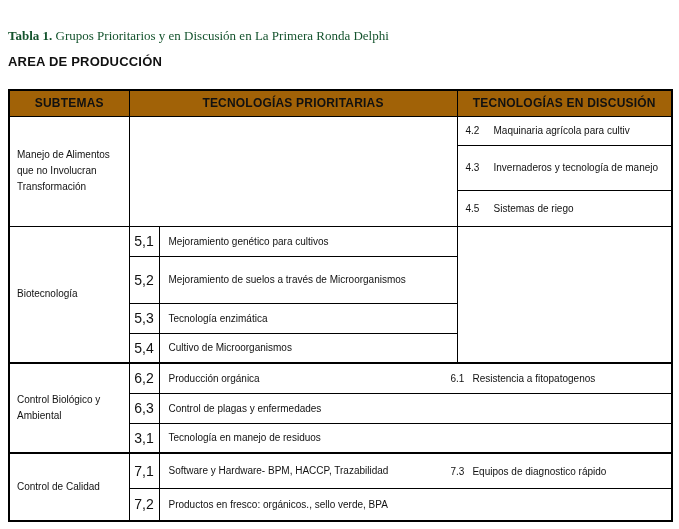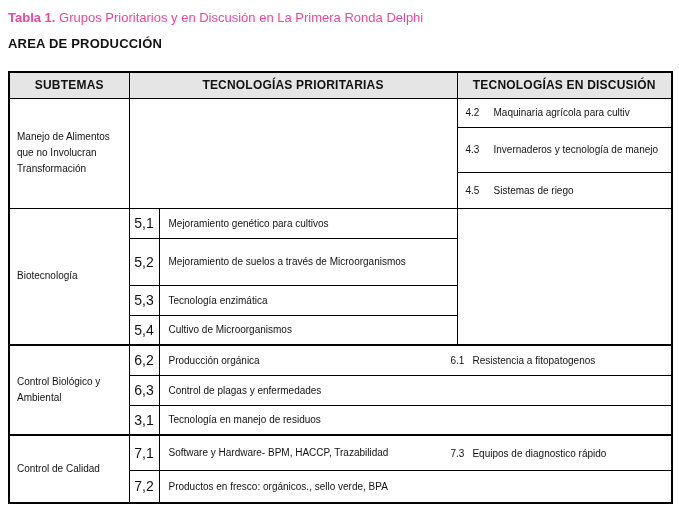--- a/index.html
+++ b/index.html
@@ -9,22 +9,23 @@
     height: 529px;
     background: #ffffff;
     font-family: "Liberation Sans", sans-serif;
     color: #111111;
   }
   .page { padding: 8px 8px 0 8px; }
 
   .caption {
     font-size: 13px;
     line-height: 16px;
-    margin: 2px 0 10px 0;
-    color: #ec4899;
+    margin: 20px 0 10px 0;
+    color: #14532d;
+    font-family: Liberation Serif, serif;
   }
   .caption .bold { font-weight: bold; }
 
   .section-heading {
     font-size: 13px;
     font-weight: bold;
     margin: 0 0 20px 0;
     letter-spacing: 0.2px;
   }
 
@@ -34,21 +35,21 @@
     width: 663px;
     border: 2px solid #000;
   }
   th, td {
     border: 1px solid #000;
     font-size: 10px;
     vertical-align: middle;
     padding: 3px 6px;
   }
   th {
-    background: #e5e5e5;
+    background: #a16207;
     font-size: 12px;
     font-weight: bold;
     text-align: center;
     height: 26px;
     padding: 2px 4px;
     letter-spacing: 0.2px;
   }
   td.subtema {
     padding: 4px 4px 4px 7px;
     line-height: 16px;

